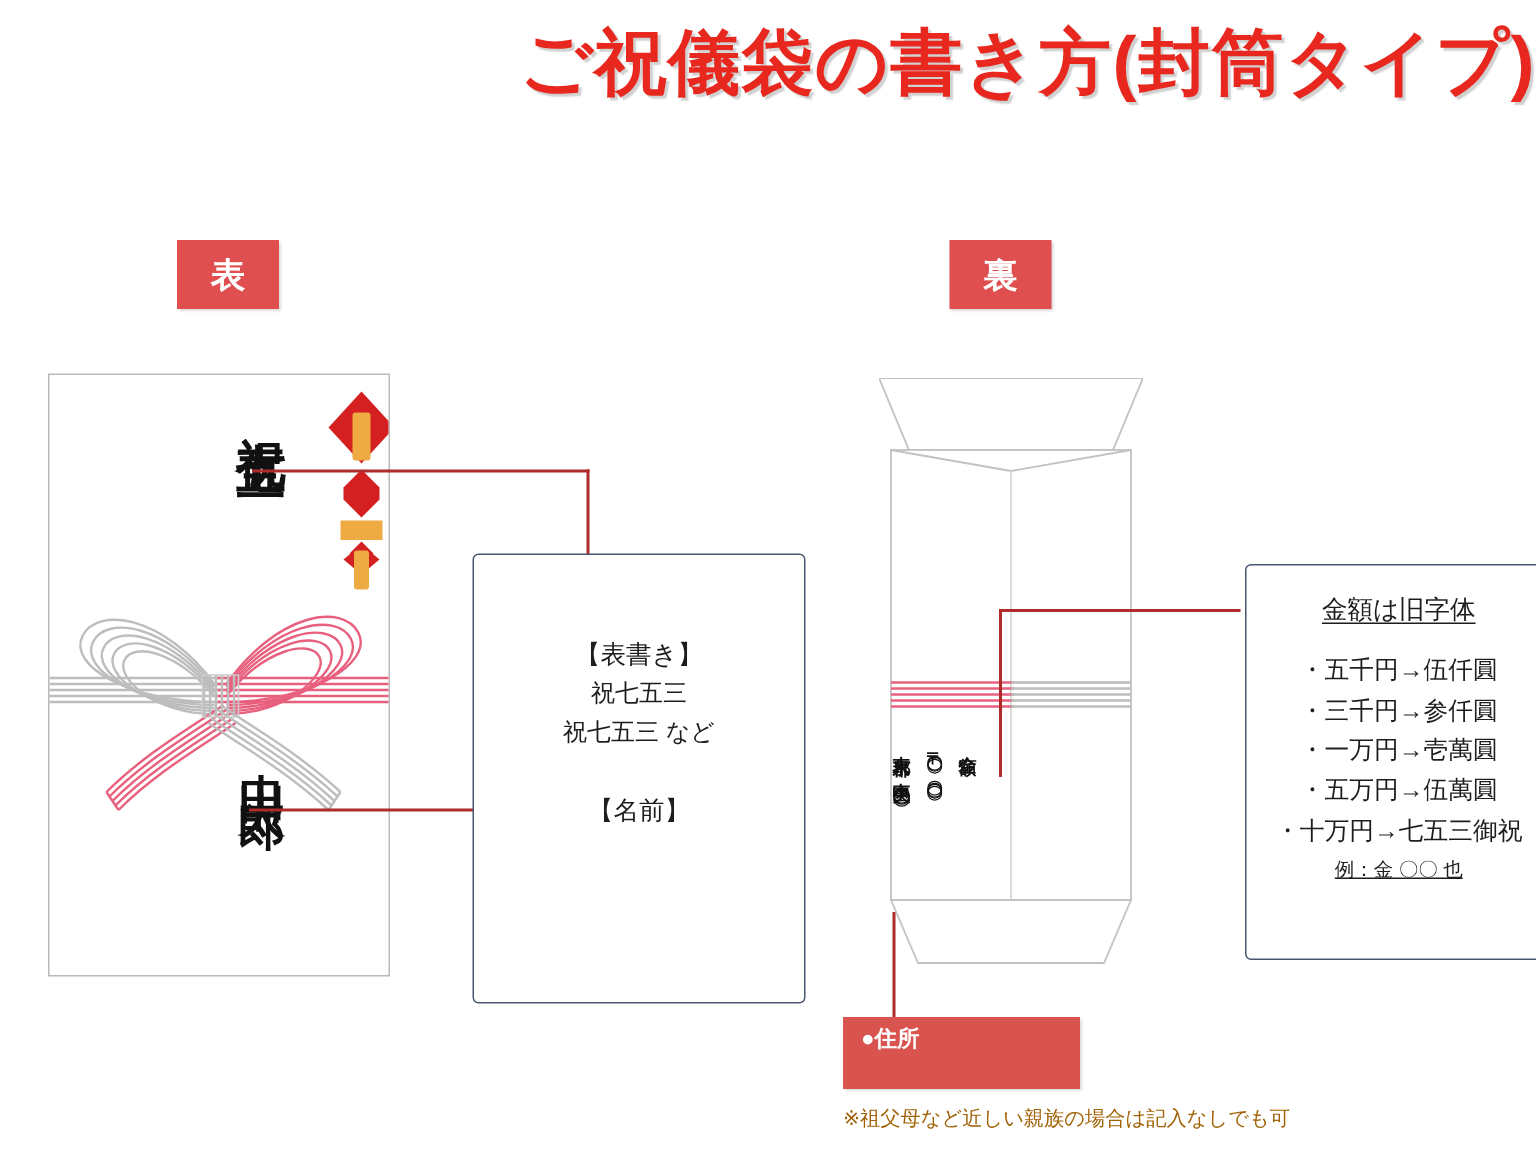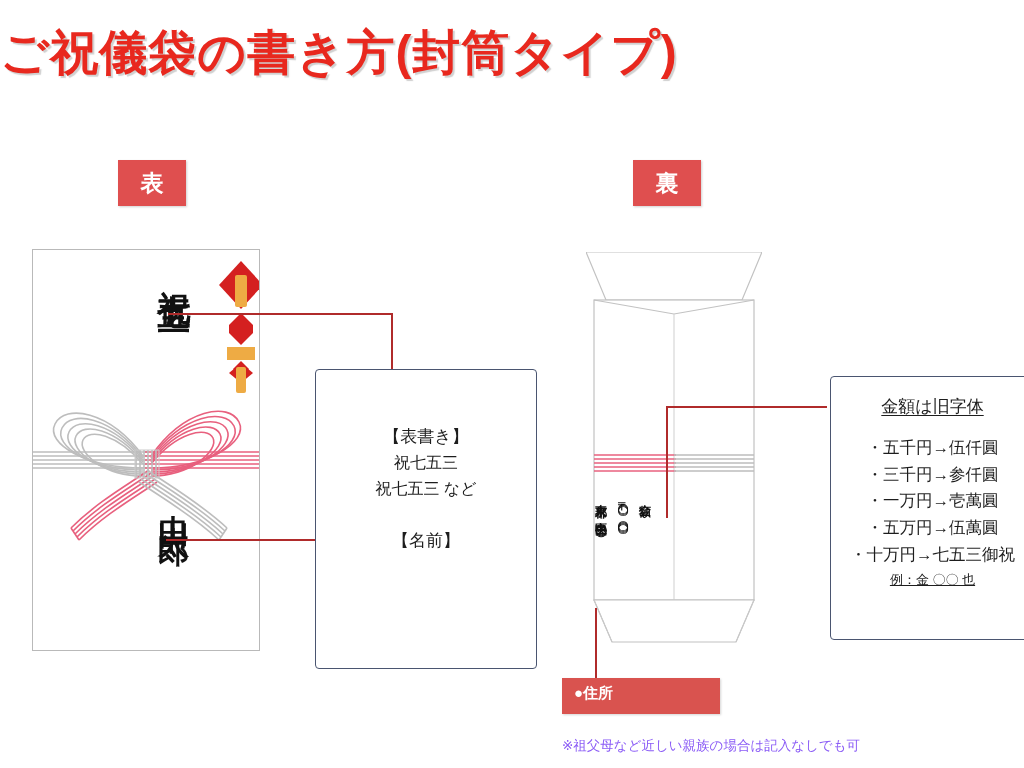--- a/index.html
+++ b/index.html
@@ -17,23 +17,23 @@
   #stage {
     position: relative;
     width: 1024px;
     height: 768px;
   }
 
   
   #page-title {
     position: absolute;
     left: 0;
-    top: 21px;
+    top: 10px;
     width: 1024px;
-    text-align: left;
+    text-align: right;
     font-size: 48px;
     font-weight: bold;
     color: #e8281e;
     letter-spacing: 1px;
     text-shadow: 2px 2px 1px rgba(120,120,120,0.35);
     white-space: nowrap;
   }
 
   
   .section-tag {
@@ -171,38 +171,38 @@
     white-space: nowrap;
     text-decoration: underline;
   }
 
   
   #note-box {
     position: absolute;
     left: 562px;
     top: 678px;
     width: 158px;
-    height: 36px;
+    height: 48px;
     background: #d9534f;
     color: #ffffff;
     font-size: 15px;
     font-weight: bold;
     padding: 4px 0 0 12px;
     box-sizing: border-box;
     line-height: 1.5;
     box-shadow: 1px 1px 2px rgba(150,150,150,0.4);
   }
 
   
   #footnote {
     position: absolute;
     left: 562px;
     top: 737px;
     font-size: 13.5px;
-    color: #8b5cf6;
+    color: #a16207;
     white-space: nowrap;
   }
 
   
   .conn { position: absolute; background: #b02b2b; }
   #conn-front-top-h { left: 168px; top: 313px; width: 225px; height: 2px; }
   #conn-front-top-v { left: 391px; top: 313px; width: 2px; height: 68px; }
   #conn-front-name  { left: 166px; top: 539px; width: 222px; height: 2px; }
   #conn-back-h  { left: 666px; top: 406px; width: 161px; height: 2px; }
   #conn-back-v  { left: 666px; top: 406px; width: 2px; height: 112px; }

